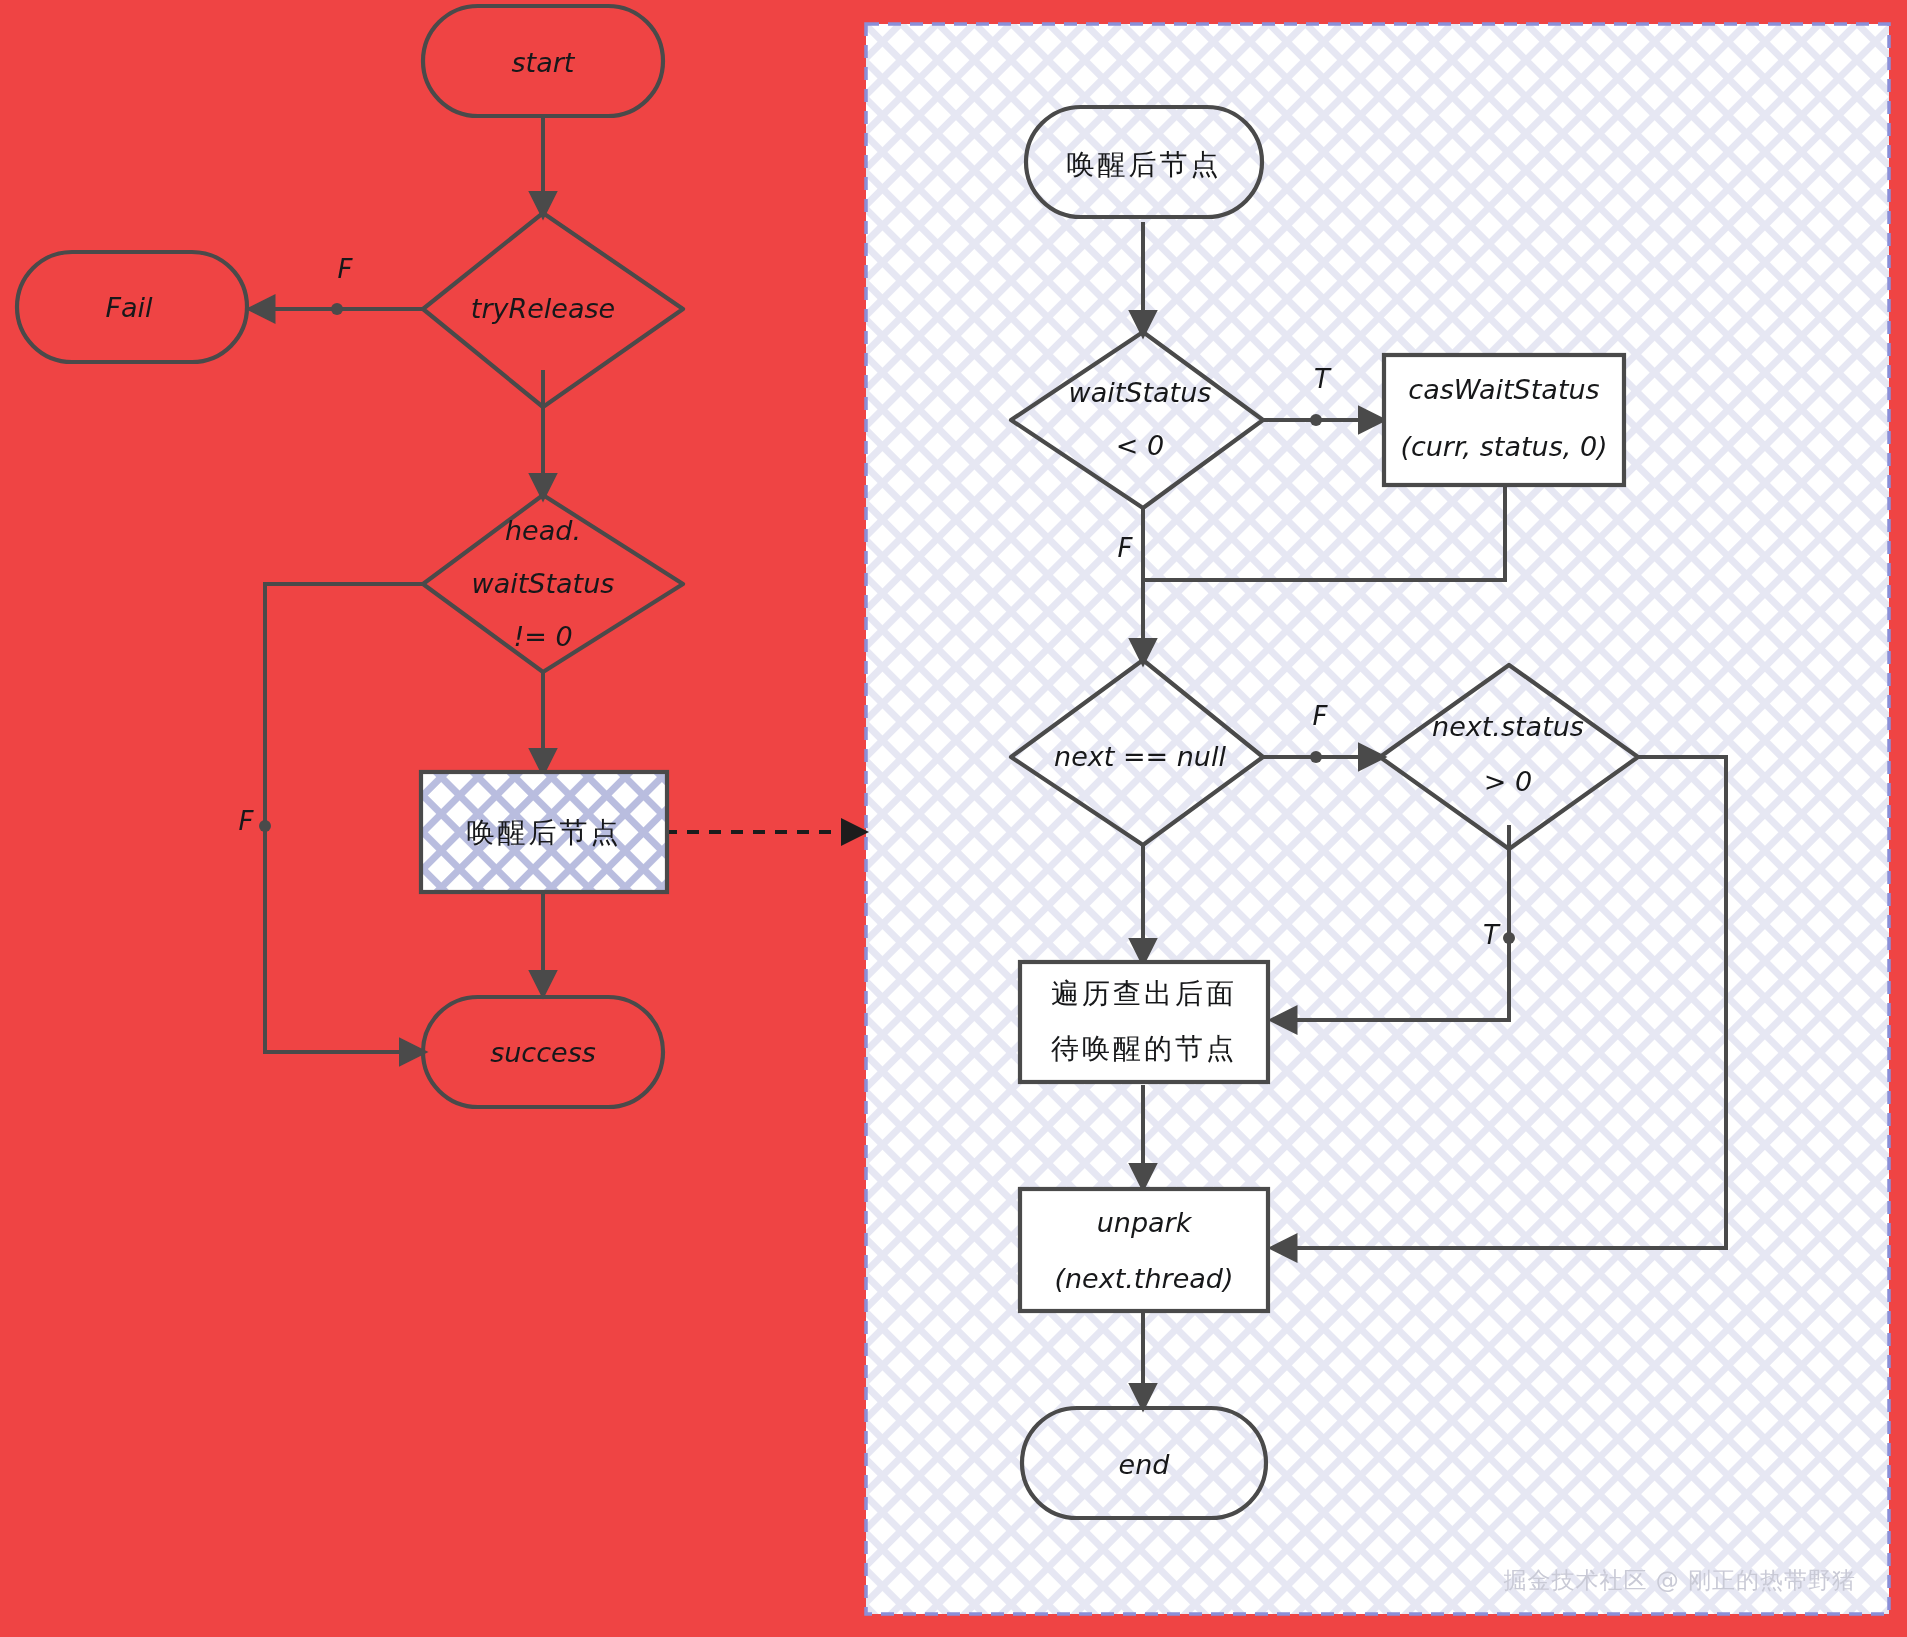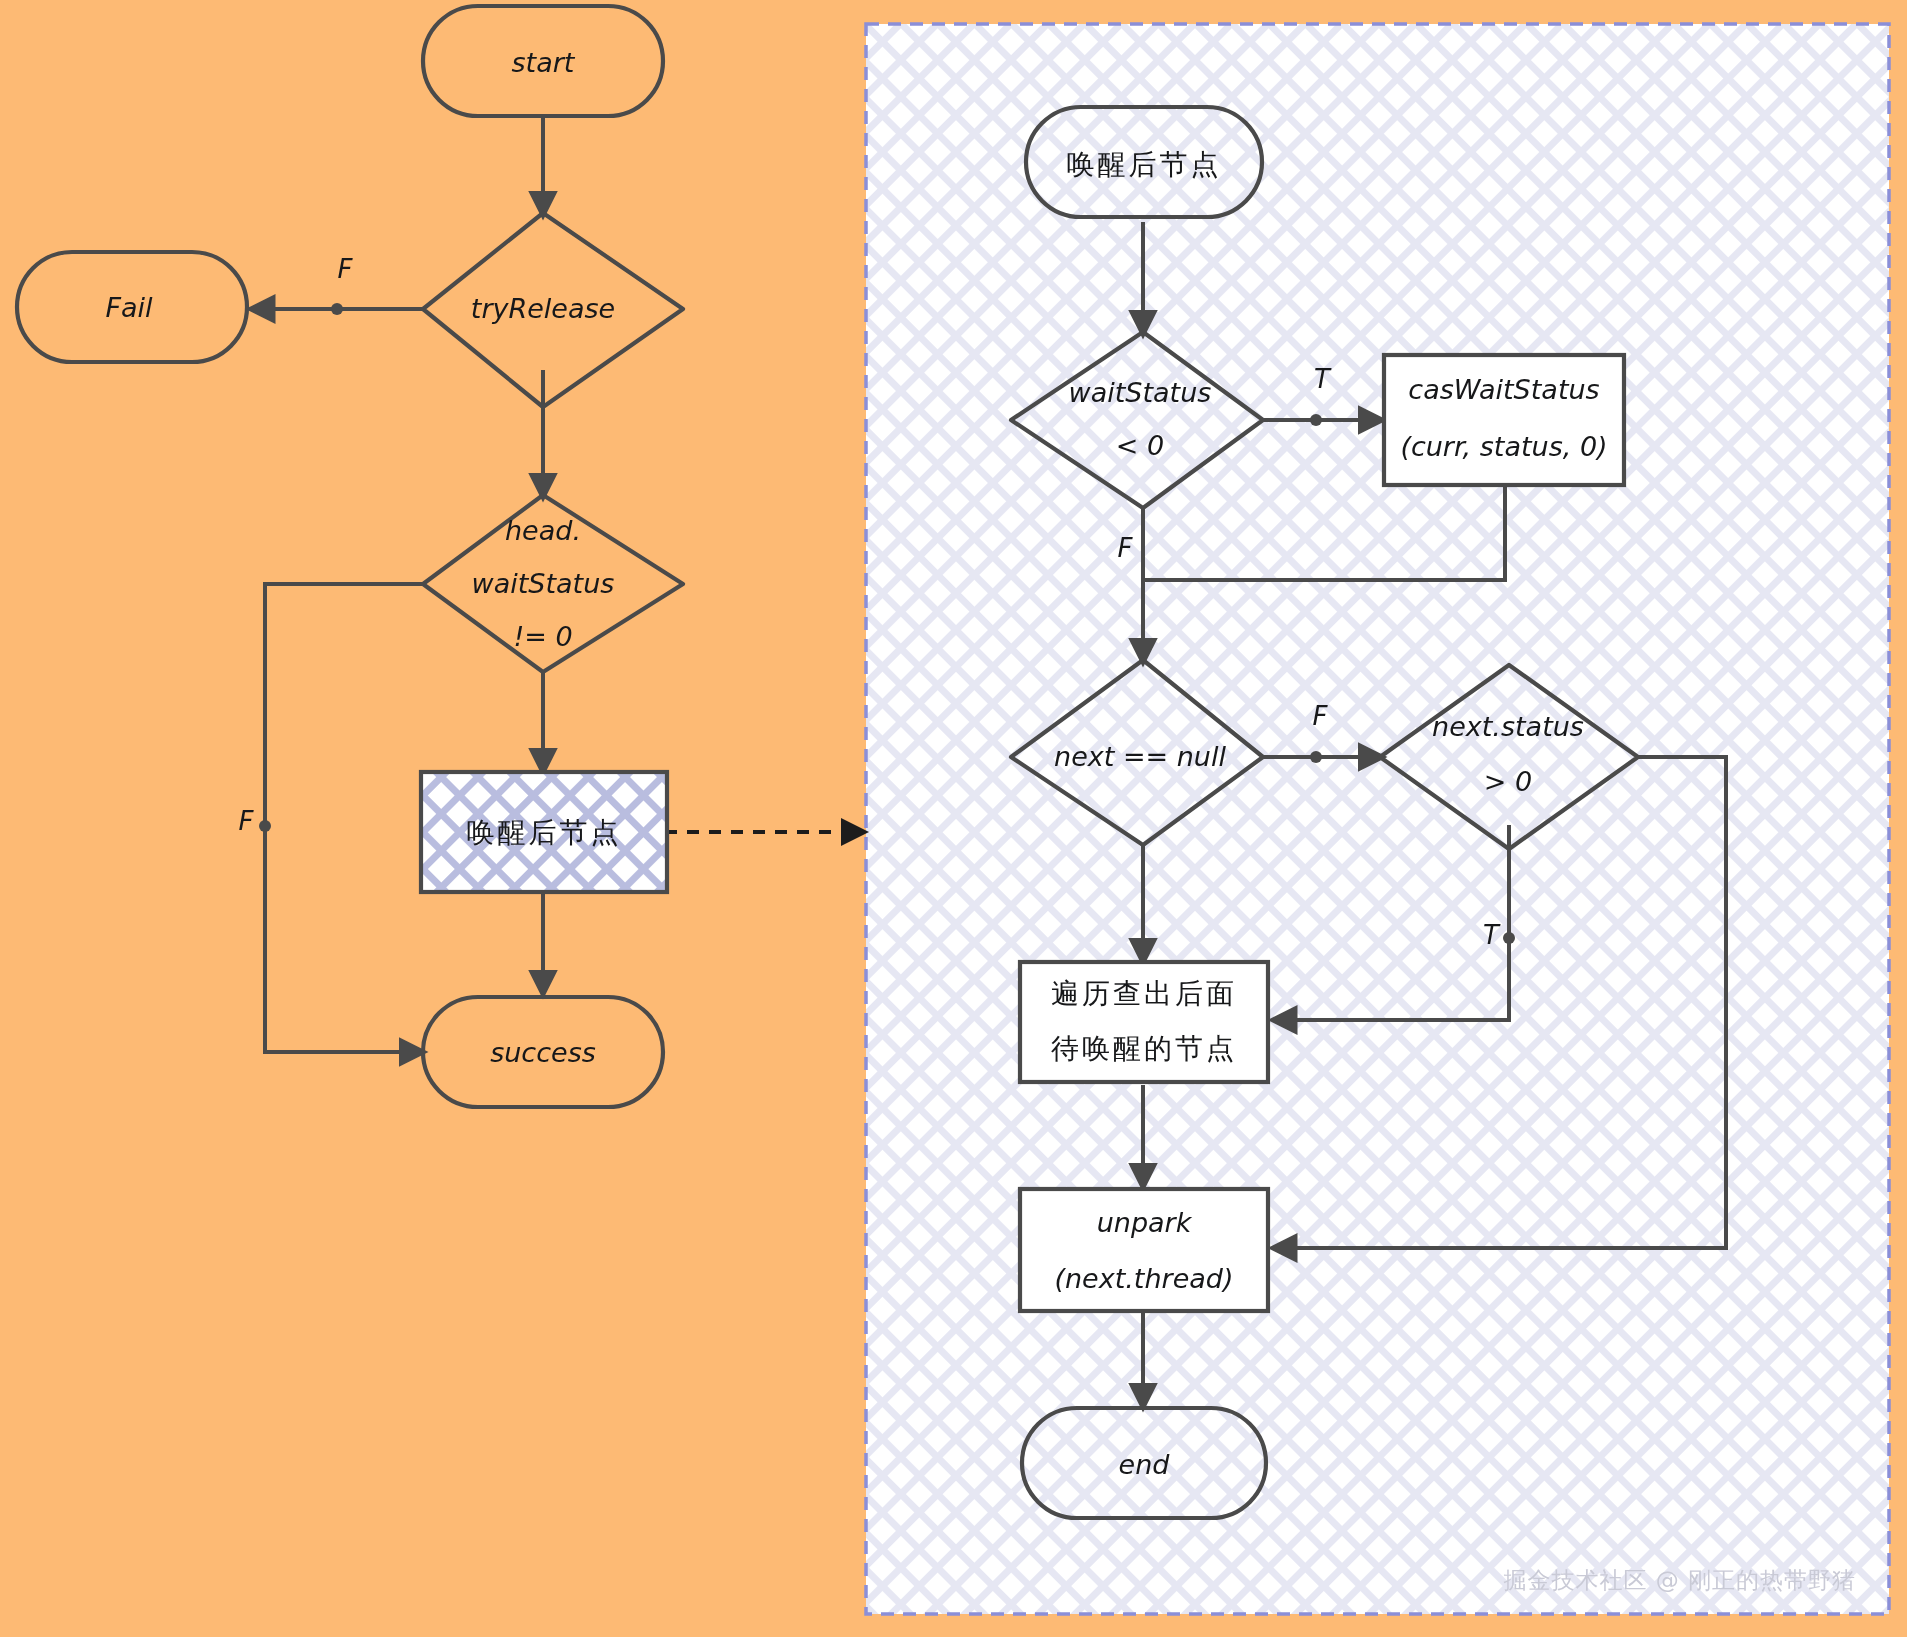--- a/index.html
+++ b/index.html
@@ -1,17 +1,17 @@
 <!DOCTYPE html>
 <html><head>
 <meta charset="utf-8">
 <style>
   html,body{margin:0;padding:0;background:#ffffff;}
   body{font-family:"DejaVu Sans",sans-serif;}
-  #stage{position:relative;width:1907px;height:1637px;background:#fdba74;overflow:hidden;}
+  #stage{position:relative;width:1907px;height:1637px;background:#ef4444;overflow:hidden;}
   svg{position:absolute;left:0;top:0;}
   .node-label{
     font-family:"DejaVu Sans",sans-serif;
     font-style:italic;
     font-size:27px;
     fill:#17181a;
     text-anchor:middle;
     dominant-baseline:middle;
     white-space:pre;
   }

